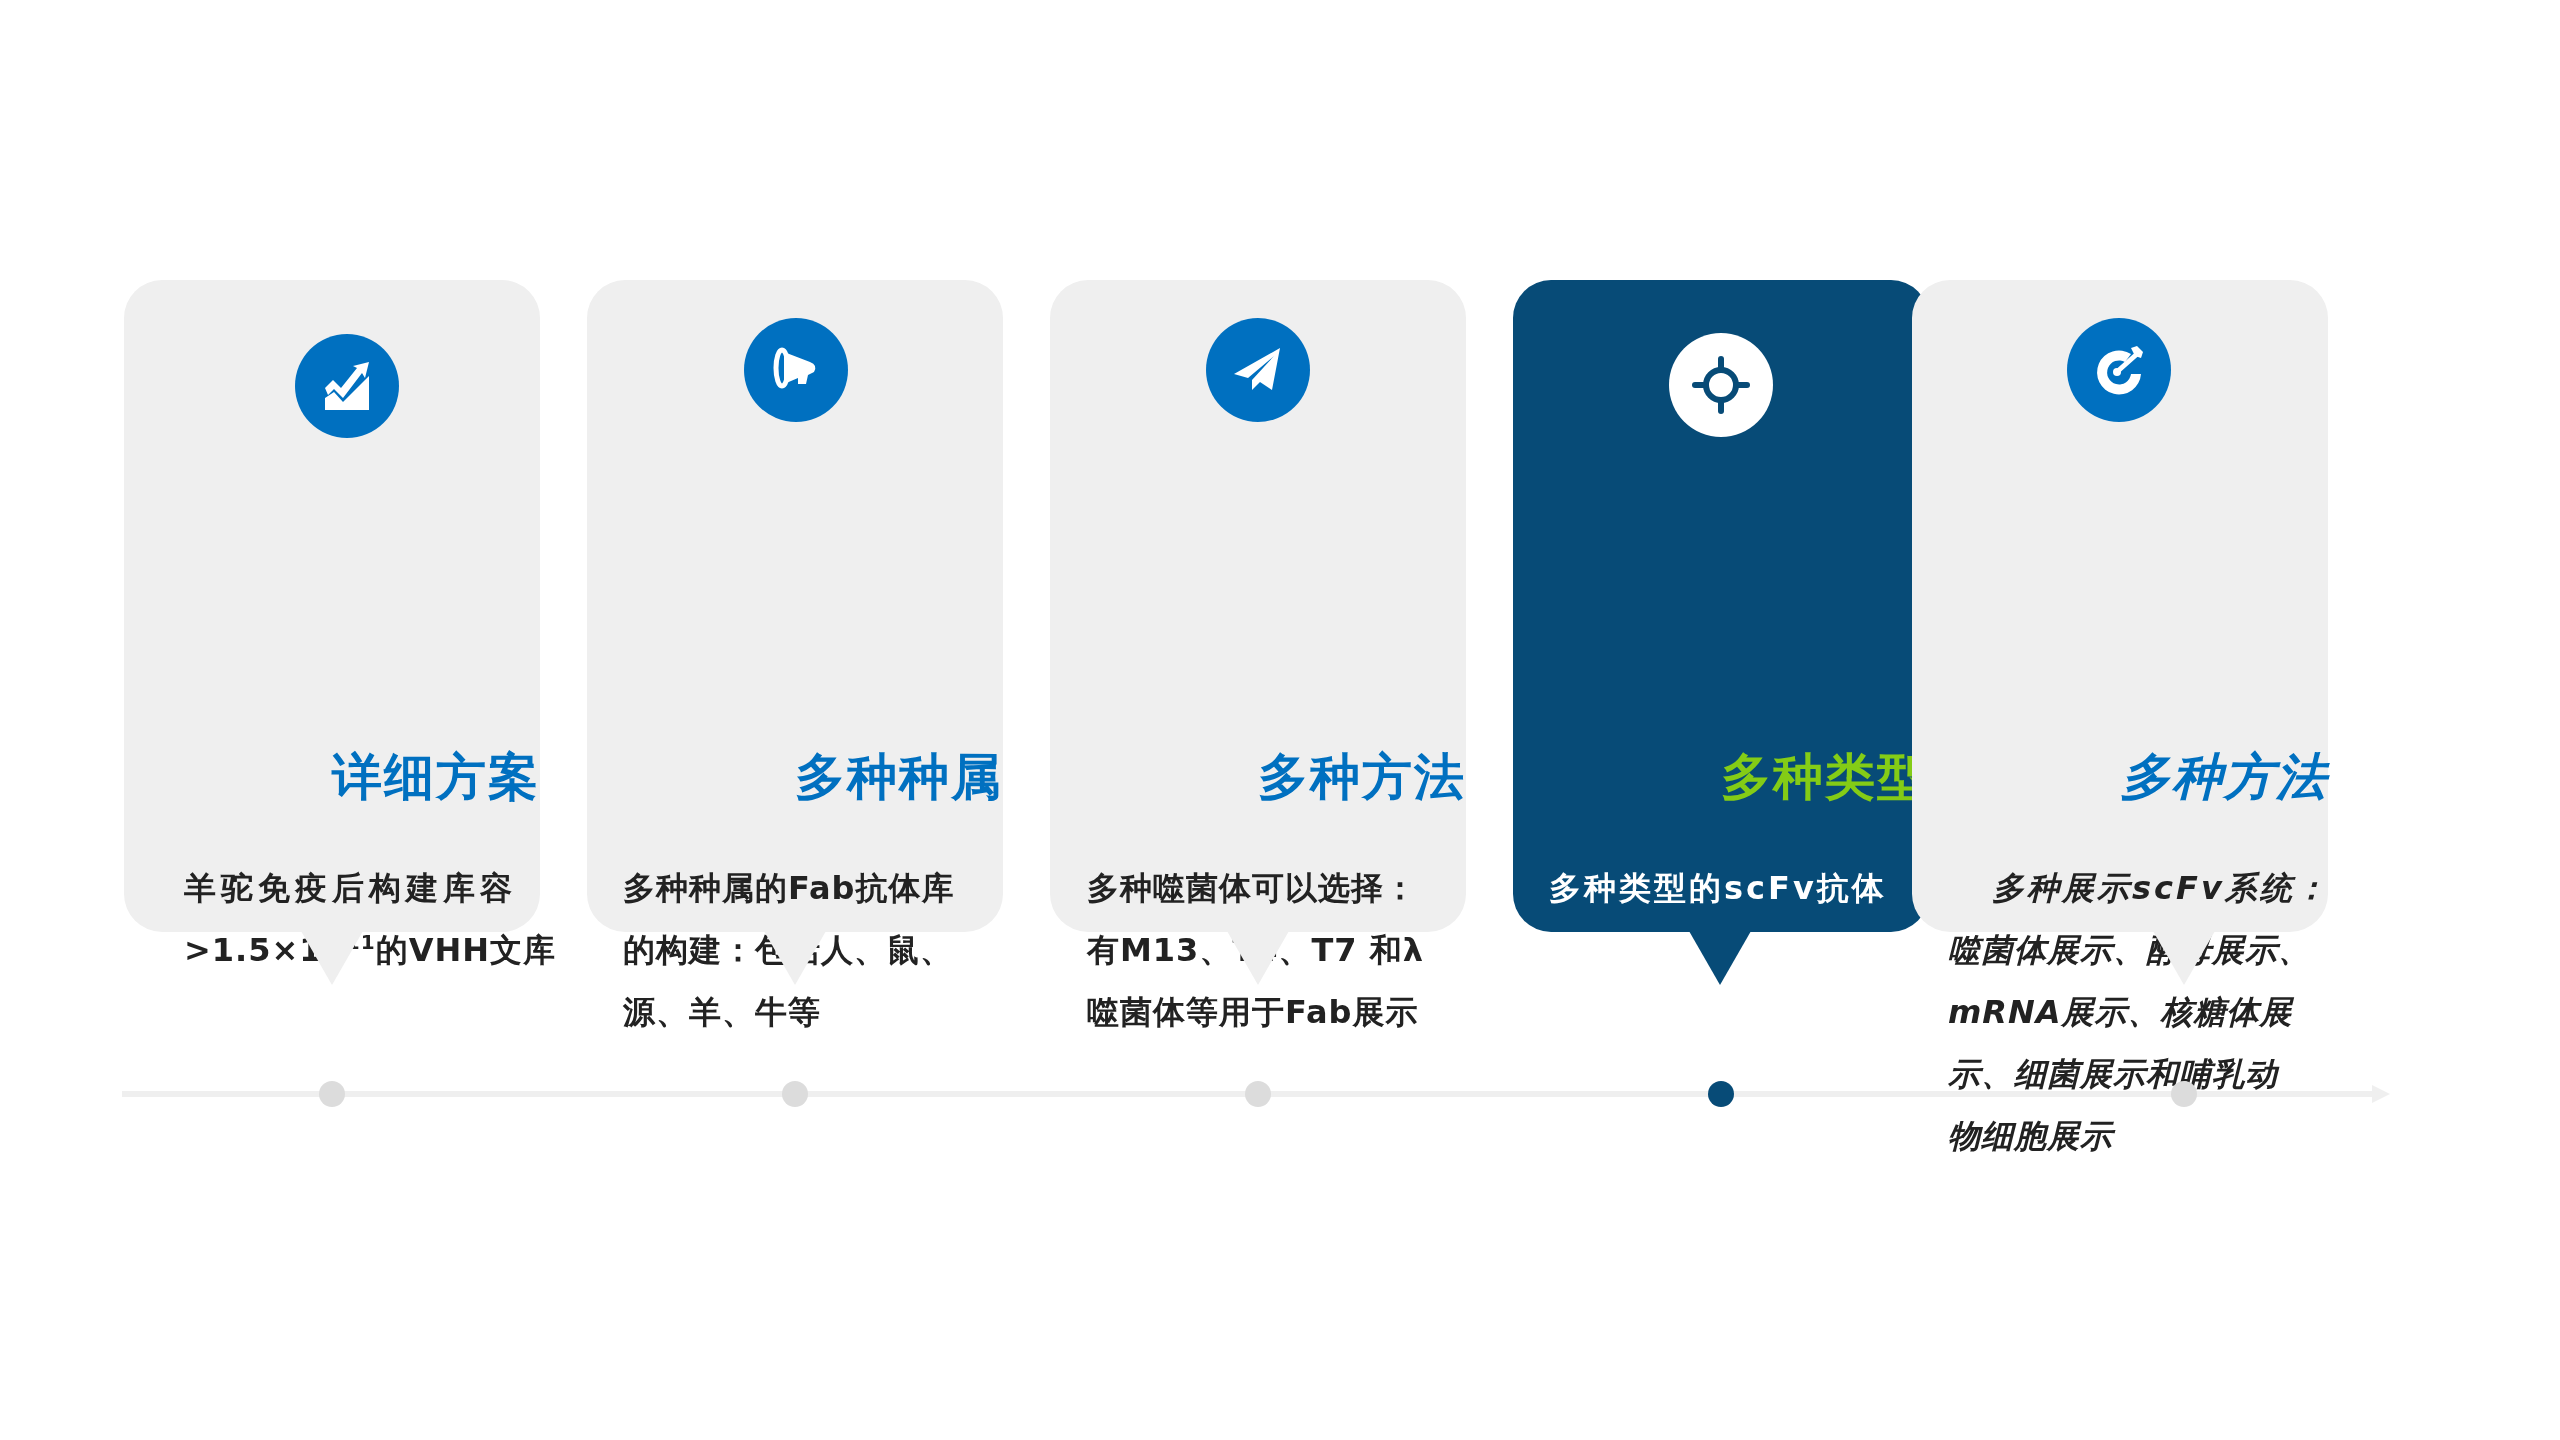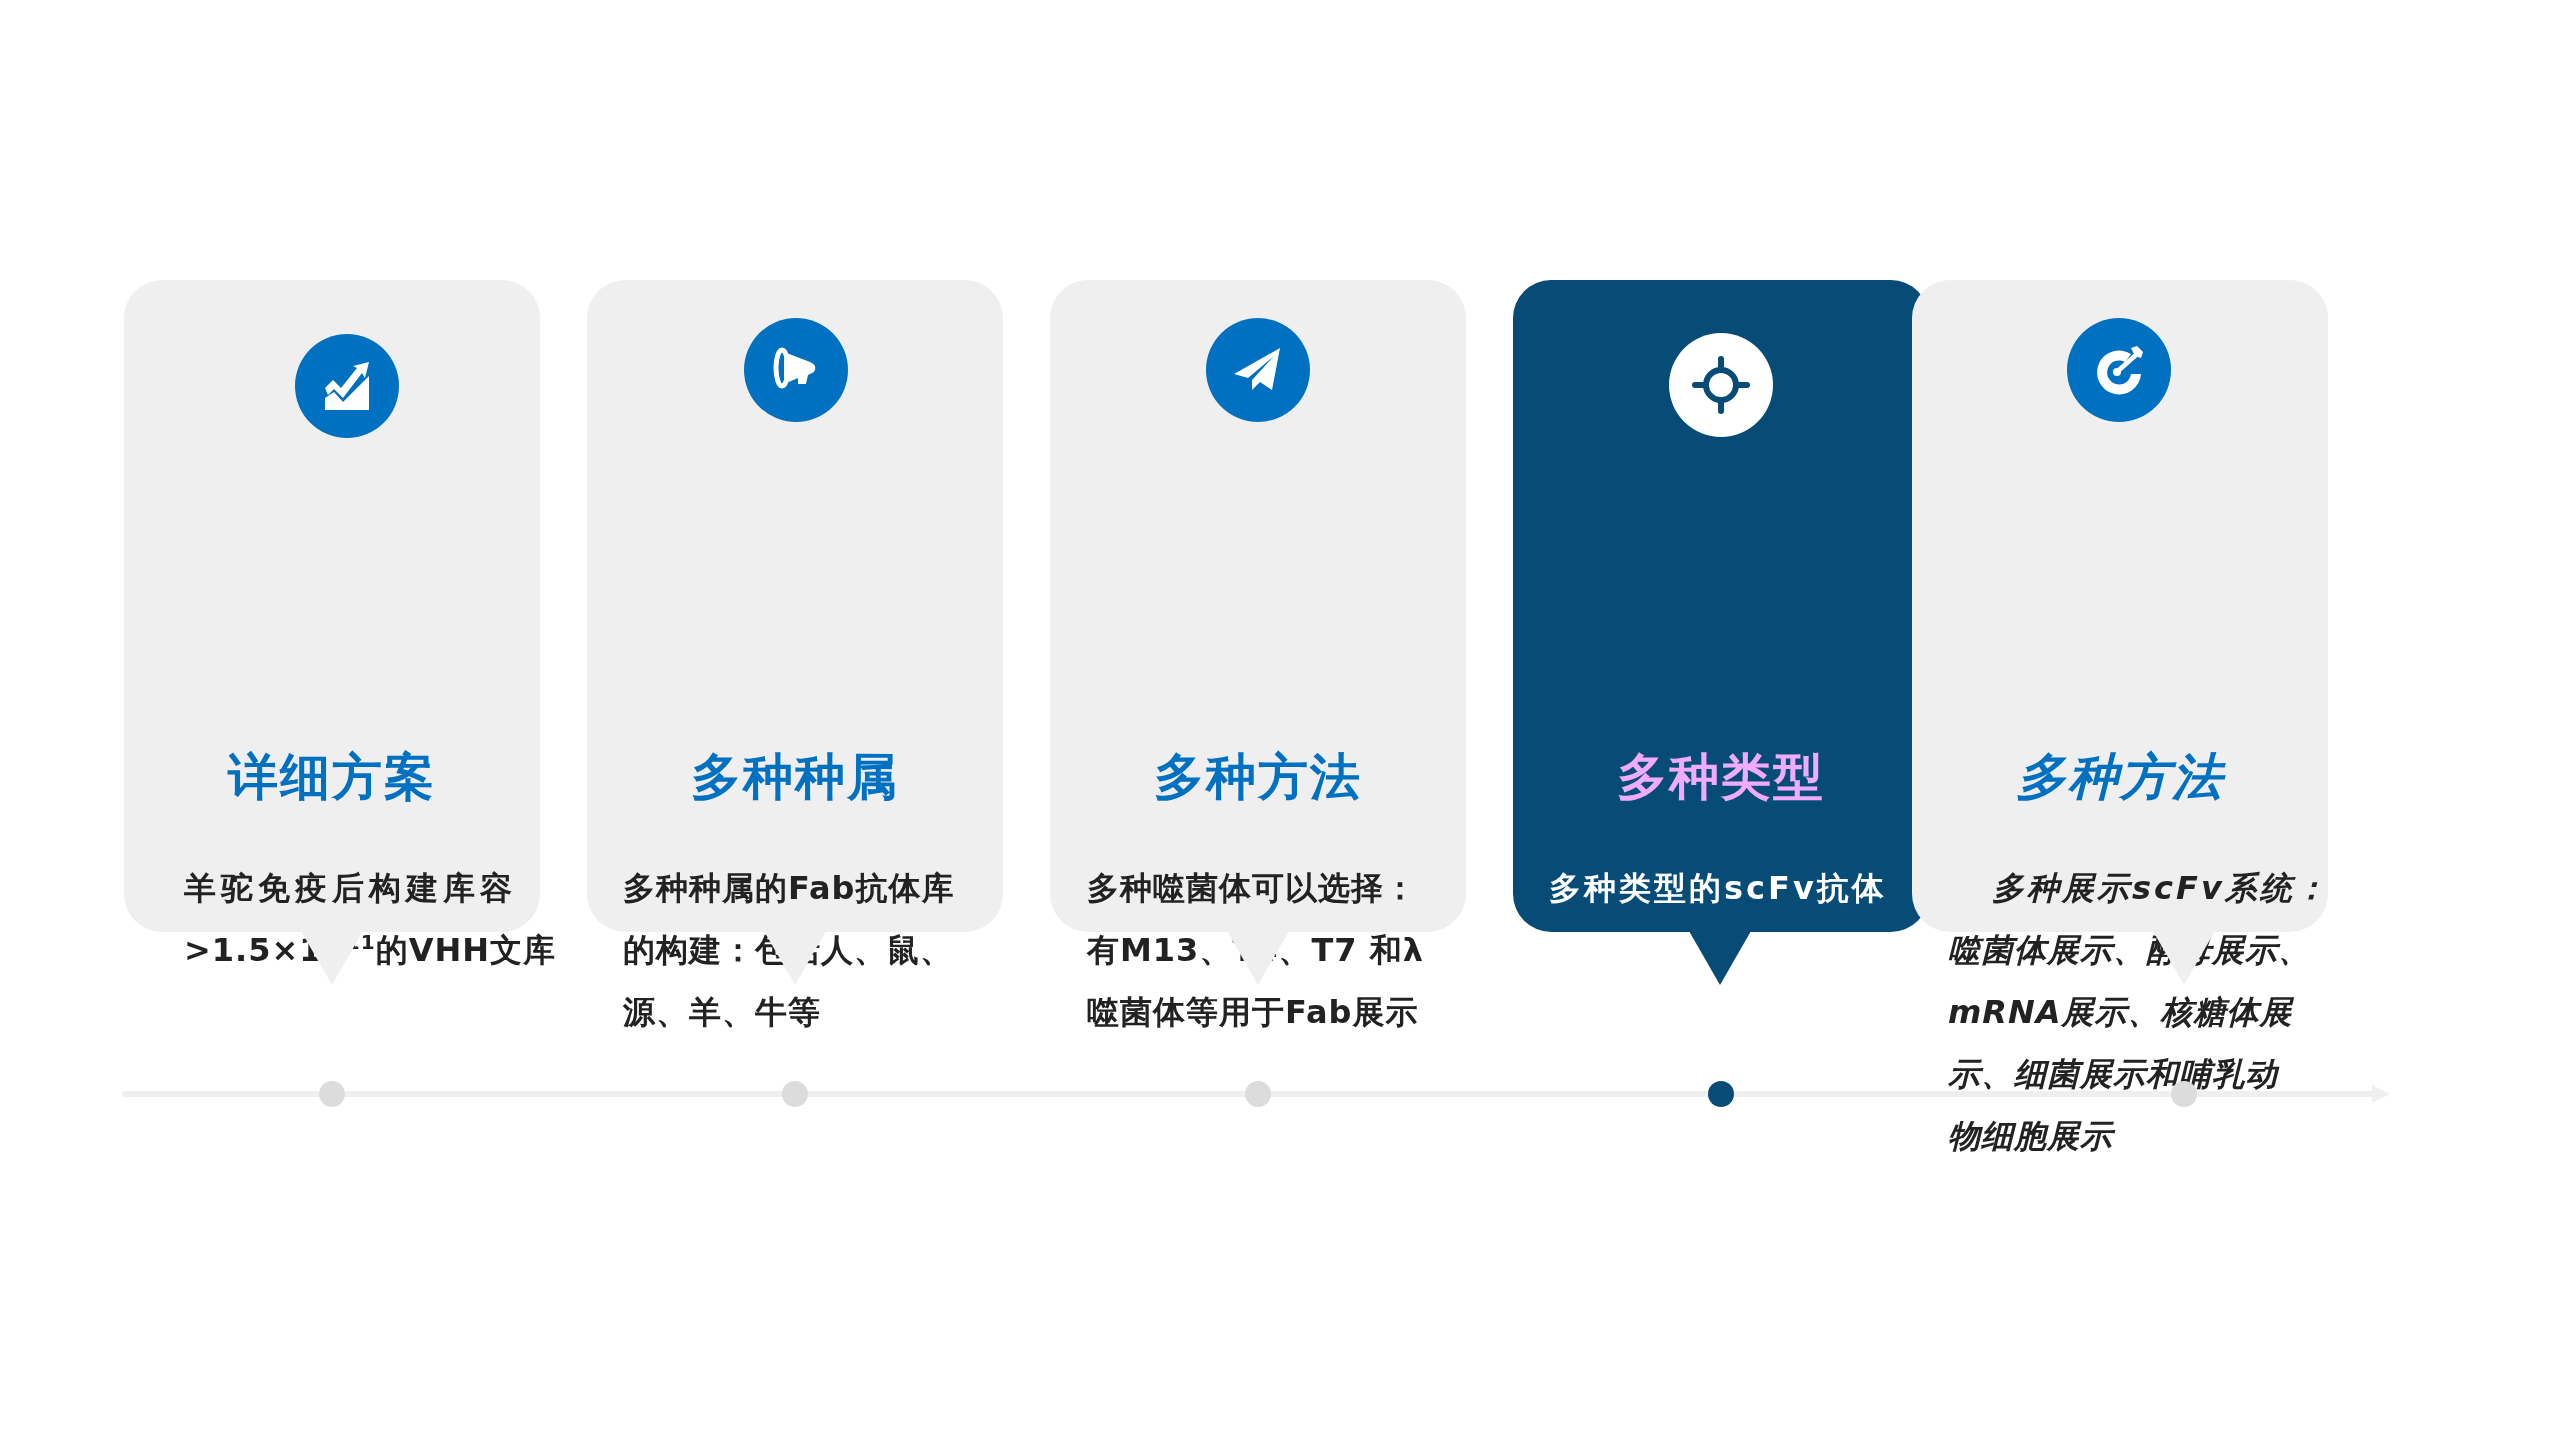--- a/index.html
+++ b/index.html
@@ -18,24 +18,24 @@
     border-top: 54px solid #EFEFEF;
   }
   .pointer.active { border-top-color: #074B77; }
   .icon-circle {
     position: absolute; width: 104px; height: 104px; border-radius: 50%;
     background: #0070C0; display: flex; align-items: center; justify-content: center;
   }
   .icon-circle.active { background: #ffffff; }
   .icon-circle svg { width: 64px; height: 64px; display: block; }
   .card-title {
-    position: absolute; left: 0; right: 0; top: 462px; text-align: center;
+    position: absolute; left: 0; right: 0; top: 462px; text-align: right;
     font-size: 50px; font-weight: bold; color: #0070C0; letter-spacing: 2px; line-height: 70px;
   }
-  .card-title.active { color: #f0abfc; }
+  .card-title.active { color: #84cc16; }
   .card-body {
     position: absolute; top: 577px; width: 352px;
     font-size: 32px; line-height: 62px; color: #222222; font-weight: bold;
     letter-spacing: 1px;
   }
   .card-body.active { color: #ffffff; }
   .card-body .line { display: block; white-space: nowrap; }
   sup { font-size: 20px; vertical-align: 12px; line-height: 0; }
   .timeline {
     position: absolute; left: 122px; top: 1091px; width: 2252px; height: 6px; background: #EFEFEF;

